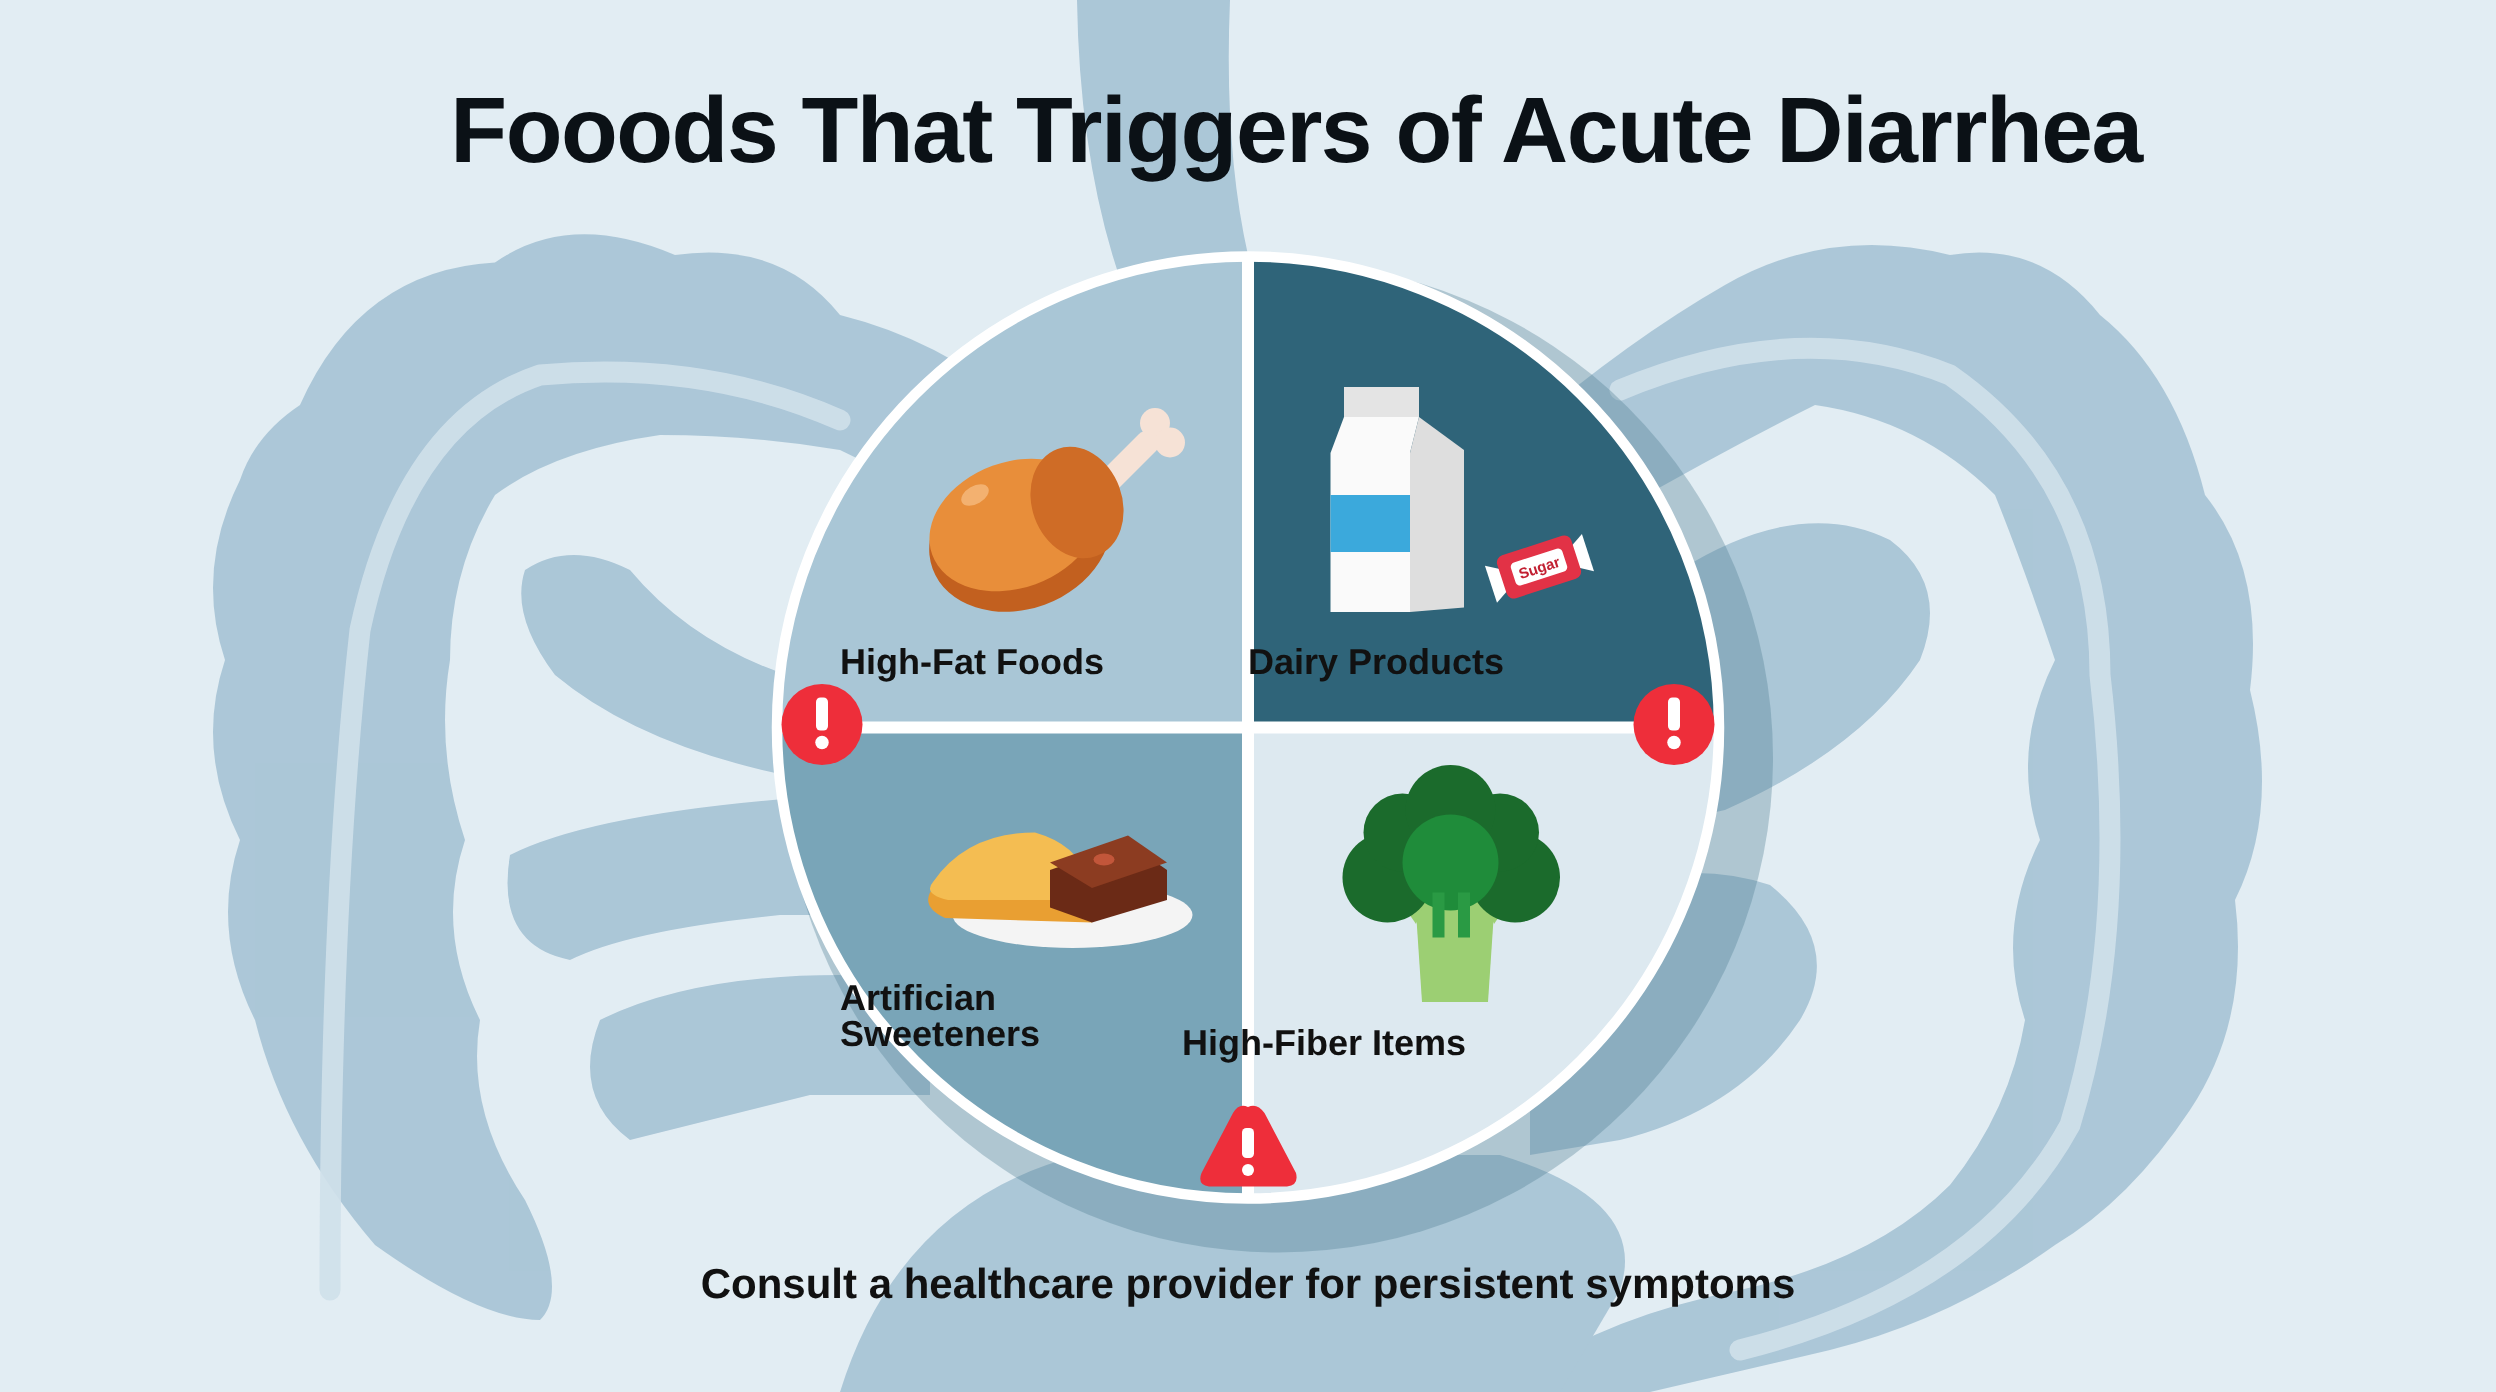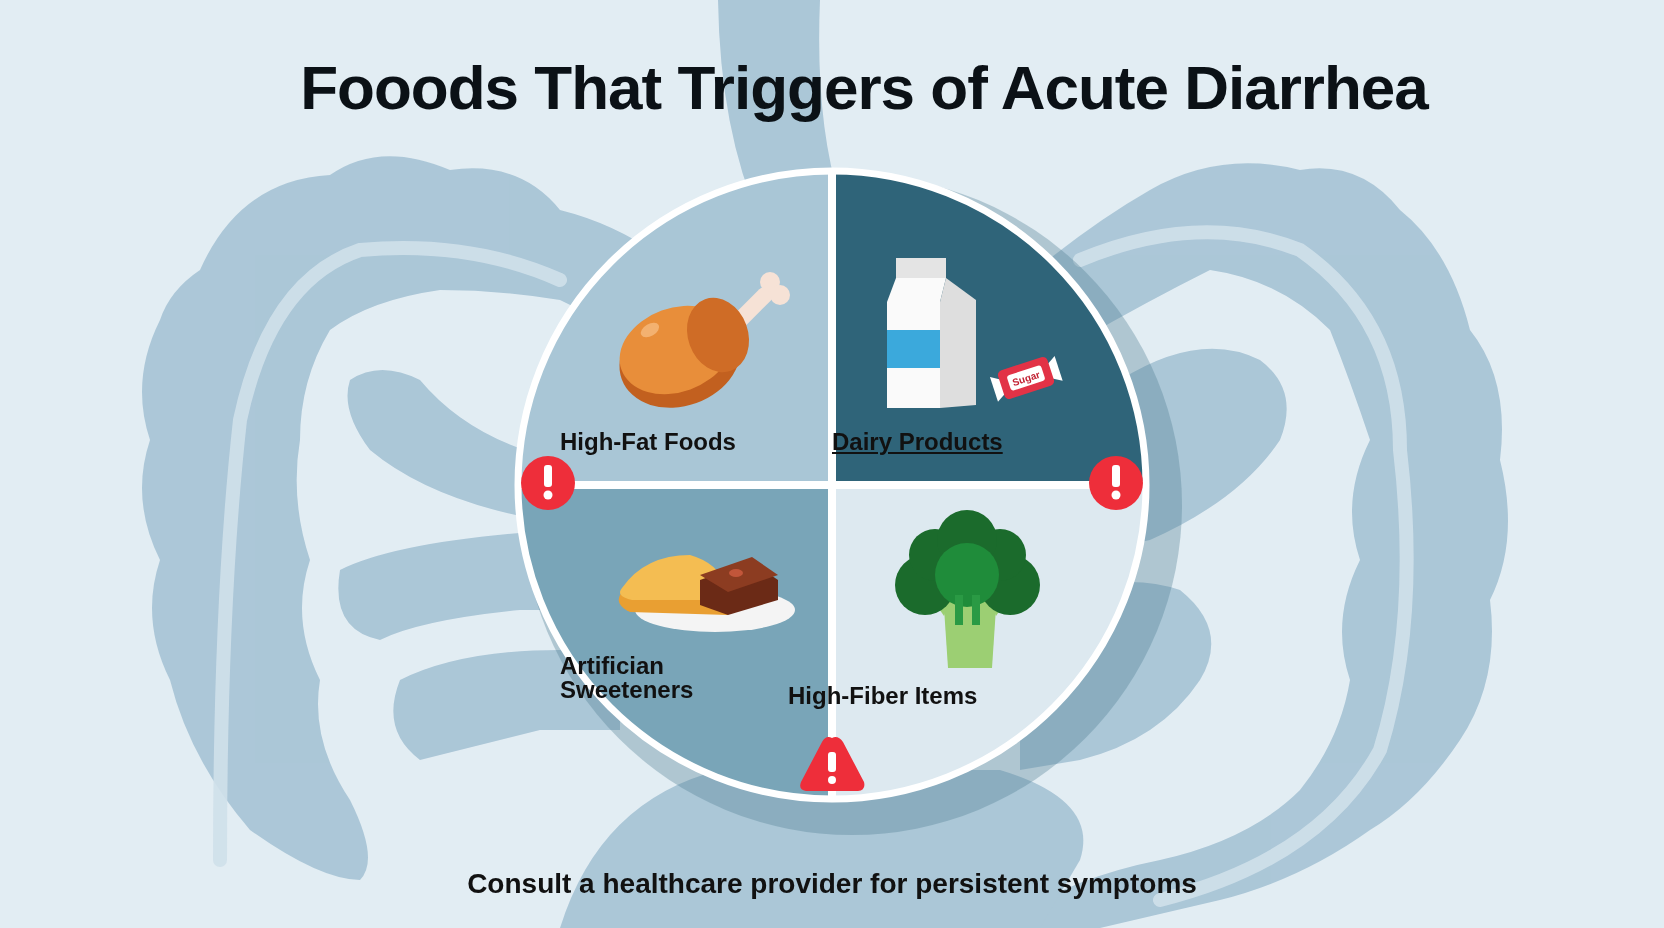--- a/index.html
+++ b/index.html
@@ -1,21 +1,21 @@
 <!DOCTYPE html>
 <html><head>
 <meta charset="utf-8">
 <style>
   html,body{margin:0;padding:0;}
   body{width:1664px;height:928px;overflow:hidden;background:#e2edf3;font-family:"Liberation Sans","DejaVu Sans",sans-serif;position:relative;}
   .bg{position:absolute;left:0;top:0;width:1664px;height:928px;}
   .title{position:absolute;left:0;top:52px;width:1664px;text-align:center;font-size:62px;font-weight:700;color:#0b1116;letter-spacing:-1px;margin:0;padding-left:32px;}
   .wheel{position:absolute;left:0;top:0;width:1664px;height:928px;}
   .label{position:absolute;font-weight:700;color:#111;font-size:24px;text-align:left;line-height:30px;}
-  .footer{position:absolute;left:0;top:868px;width:1664px;text-align:center;font-size:28px;font-weight:700;color:#111;}
+  .footer{position:absolute;left:0;top:840px;width:1664px;text-align:center;font-size:28px;font-weight:700;color:#111;}
 </style>
 </head>
 <body>
 
 <svg class="bg" viewBox="0 0 1664 928">
   <g fill="#a9c5d6" opacity="0.95">
 
     <path d="M718 0 L820 0 Q815 120 840 200 L760 220 Q720 130 718 0Z"></path>
 
     <path d="M200 270 Q240 180 330 175 Q380 140 450 170 Q520 160 560 210 Q640 230 700 290 L1000 300 Q1080 230 1150 190 Q1220 150 1300 170 Q1360 160 1400 210 Q1450 250 1470 330 Q1510 380 1500 460 Q1520 540 1490 600 Q1500 680 1460 740 Q1420 800 1370 830 Q1300 880 1220 900 L1100 928 L1000 928 Q1060 880 1160 860 Q1250 840 1300 790 Q1340 740 1350 680 Q1330 620 1360 560 Q1340 500 1370 440 Q1350 380 1330 330 Q1280 280 1210 270 Q1150 300 1080 340 L700 360 Q620 330 560 300 Q500 290 440 290 Q370 300 330 330 Q300 380 300 440 Q290 500 310 560 Q290 620 320 680 Q310 740 350 800 Q380 860 360 880 Q320 880 250 830 Q190 760 170 680 Q140 620 160 560 Q130 500 150 440 Q130 380 160 320 Q170 290 200 270Z"></path>
@@ -113,18 +113,18 @@
       <circle cx="1116" cy="495" r="4.5" fill="#fff"></circle>
   </g>
   <g>
     <path d="M832 738 Q838 735 843 742 L864 782 Q866 790 858 791 L806 791 Q798 790 801 782 L822 742 Q826 735 832 738Z" fill="#ee2e3a"></path>
     <rect x="828" y="752" width="8" height="20" rx="3" fill="#fff"></rect>
       <circle cx="832" cy="780" r="4" fill="#fff"></circle>
   </g>
 </svg>
 
 <div class="label" style="left:560px;top:427px;width:272px;">High-Fat Foods</div>
-<div class="label" style="left:832px;top:427px;width:270px;text-decoration:underline;">Dairy Products</div>
+<div class="label" style="left:832px;top:427px;width:270px;">Dairy Products</div>
 <div class="label" style="left:560px;top:651px;width:300px;">Artifician</div>
 <div class="label" style="left:560px;top:675px;width:300px;">Sweeteners</div>
 <div class="label" style="left:788px;top:681px;width:235px;">High-Fiber Items</div>
 
 <div class="footer">Consult a healthcare provider for persistent symptoms</div>
 
 </body></html>

